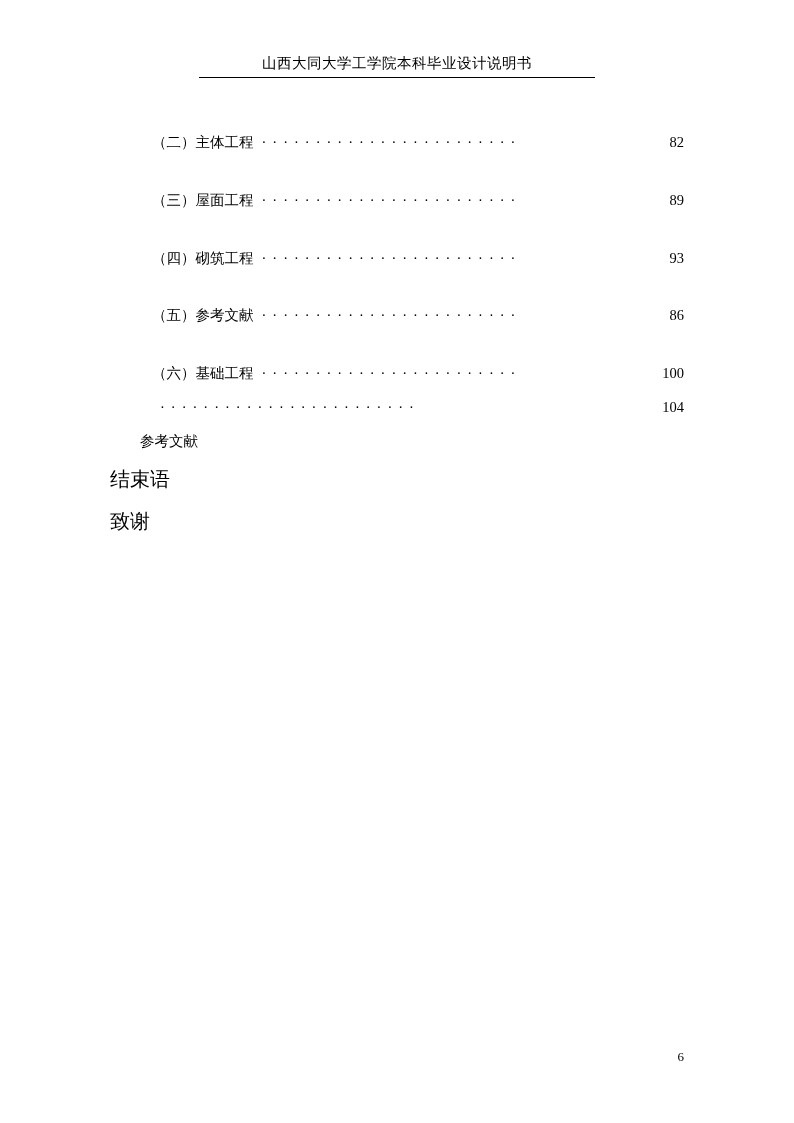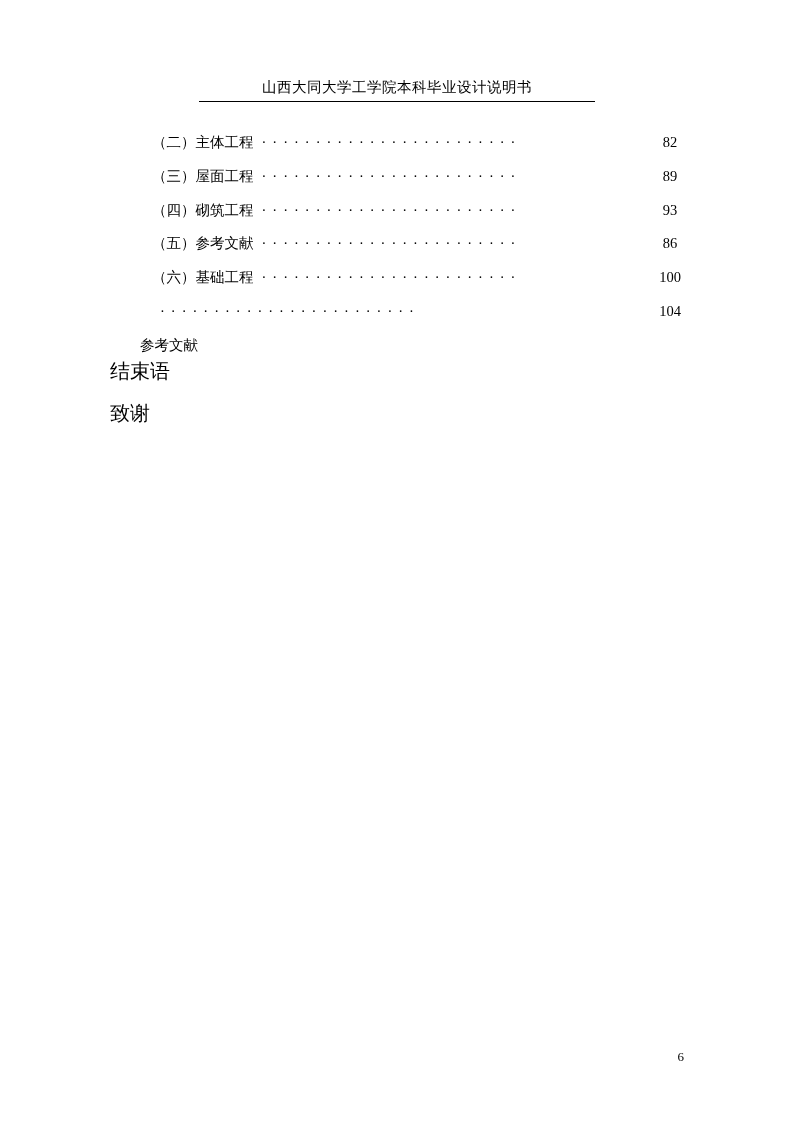--- a/index.html
+++ b/index.html
@@ -10,21 +10,21 @@
     body {
       width: 794px;
       height: 1123px;
       background: #ffffff;
       font-family: "SimSun", "宋体", serif;
       color: #000000;
       position: relative;
     }
     .header {
       text-align: center;
-      padding-top: 78px;
+      padding-top: 54px;
       font-size: 14.5px;
       letter-spacing: 0.5px;
     }
     .header-line {
       width: 396px;
       height: 1px;
       background: #000;
       margin: 4px auto 0;
     }
     .content {
@@ -36,39 +36,41 @@
       display: flex;
       align-items: baseline;
       margin-bottom: 12px;
       font-size: 14.5px;
       line-height: 1.5;
       padding-left: 42px;
     }
     .toc-label {
       white-space: nowrap;
       flex-shrink: 0;
+      margin-top: 24px;
     }
     .toc-dots {
       flex: 1;
       overflow: hidden;
       white-space: nowrap;
       letter-spacing: 6px;
       padding: 0 8px;
       font-family: serif;
     }
     .toc-page {
       white-space: nowrap;
       flex-shrink: 0;
       font-family: "Times New Roman", serif;
-      text-align: center;
+      text-align: right;
       min-width: 28px;
     }
     .ref-line {
       padding-left: 30px;
       font-size: 14.5px;
+      margin-bottom: 12px;
       line-height: 1.5;
     }
     .plain-line {
       padding-left: 0;
       font-size: 20px;
       margin-bottom: 12px;
       line-height: 1.5;
     }
     .page-number {
       position: absolute;

